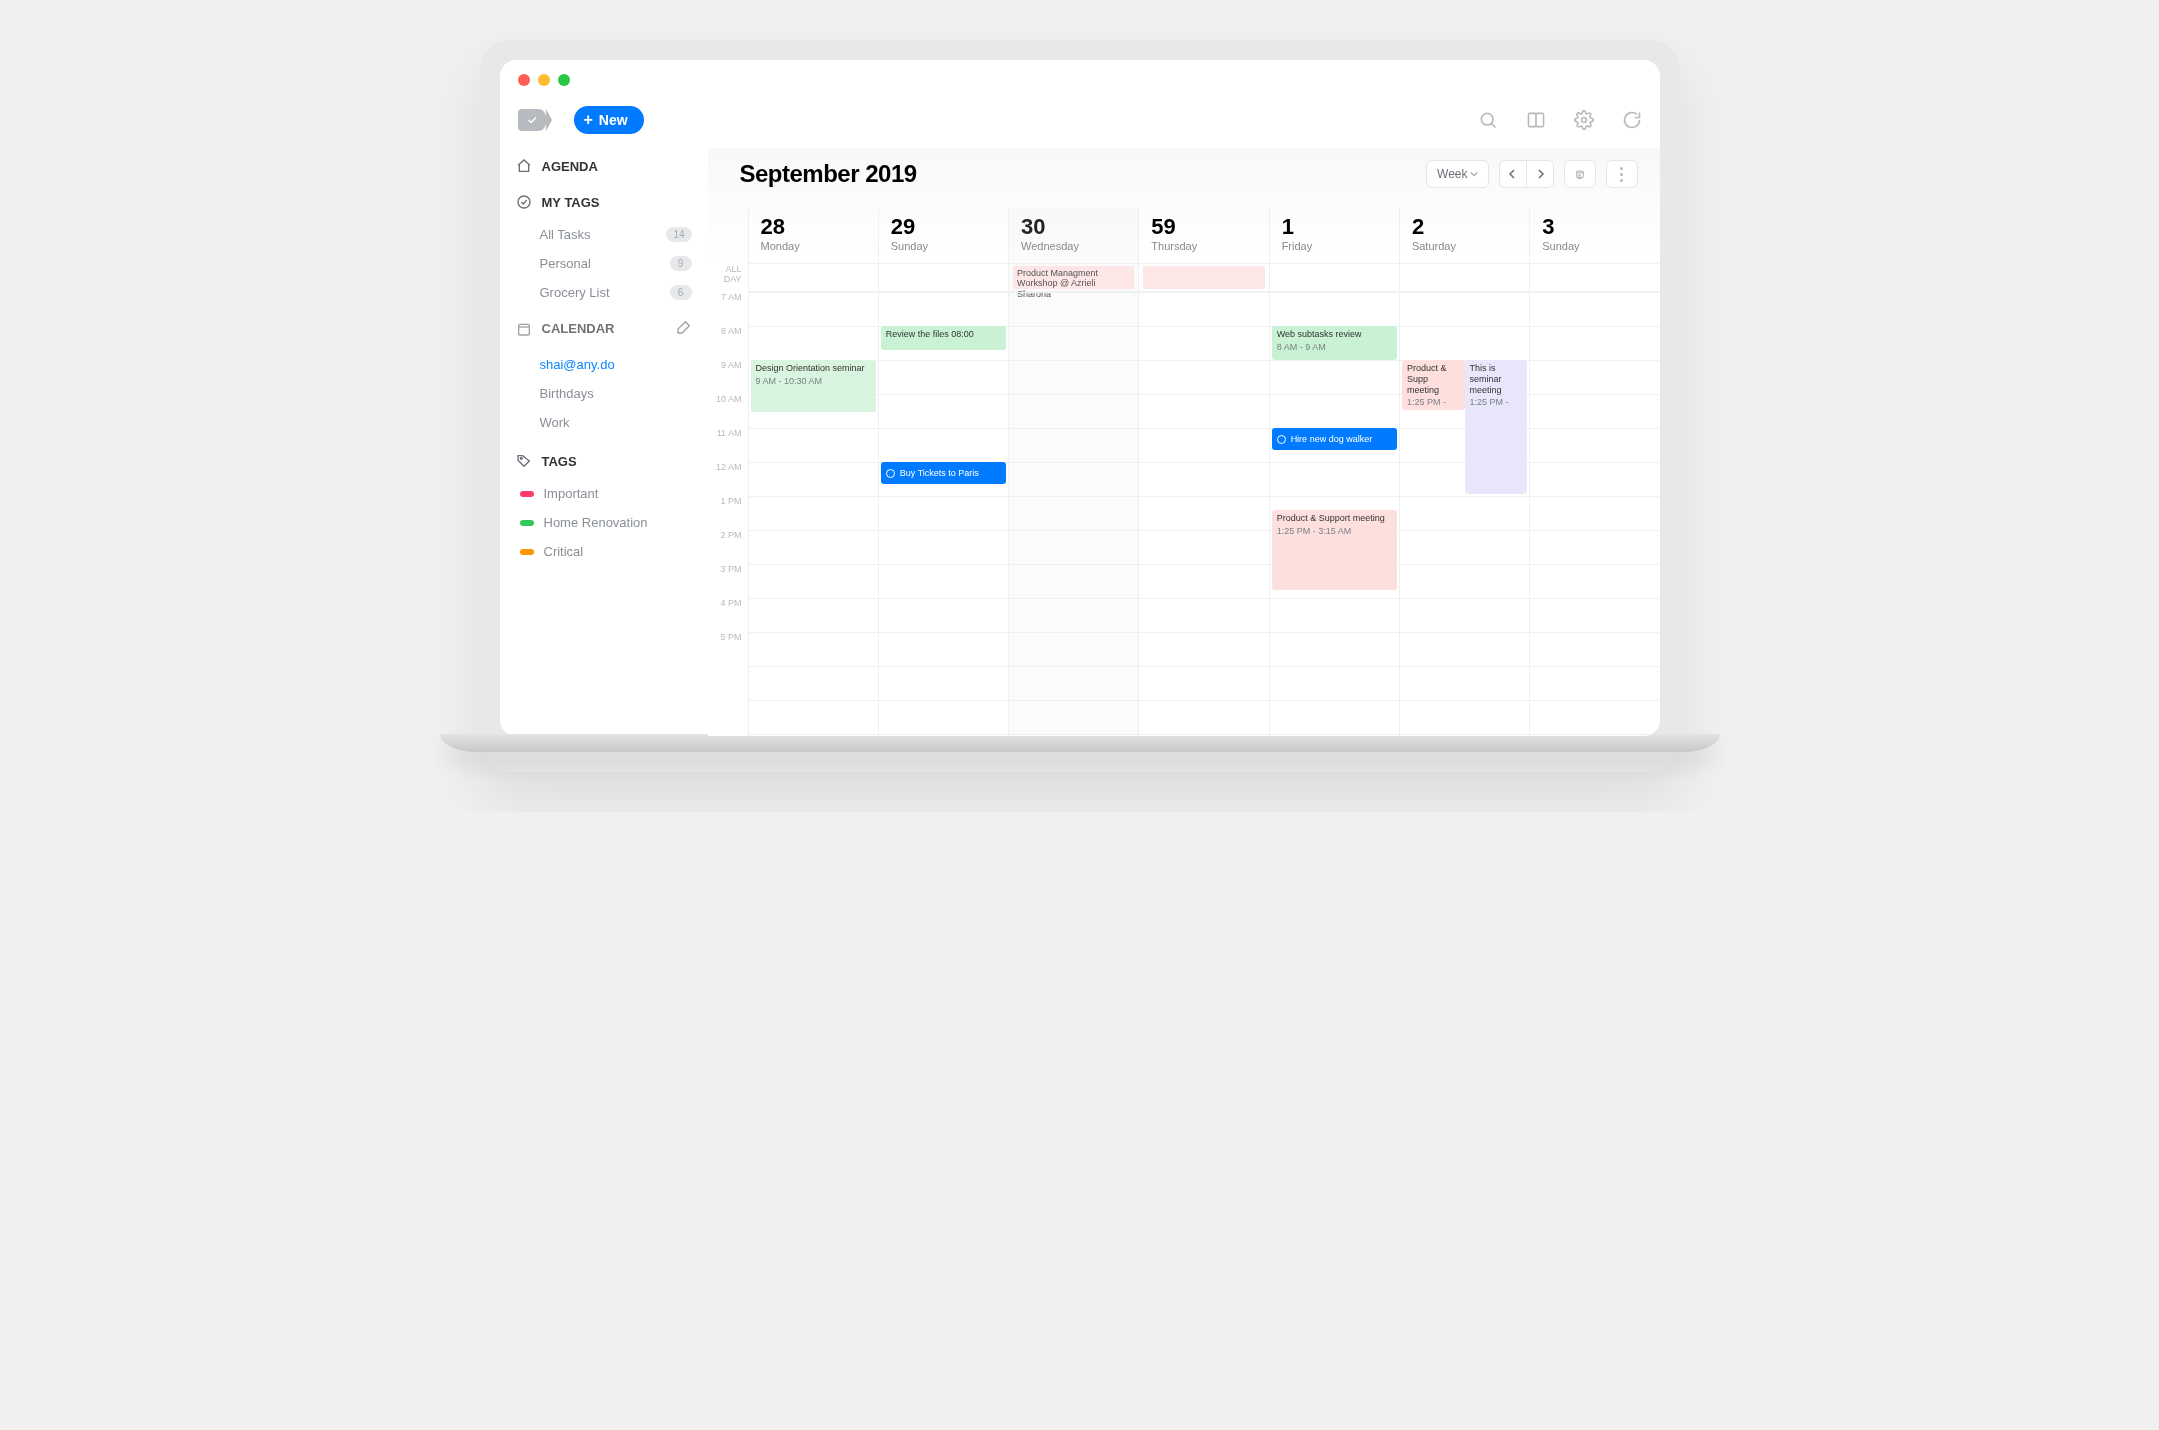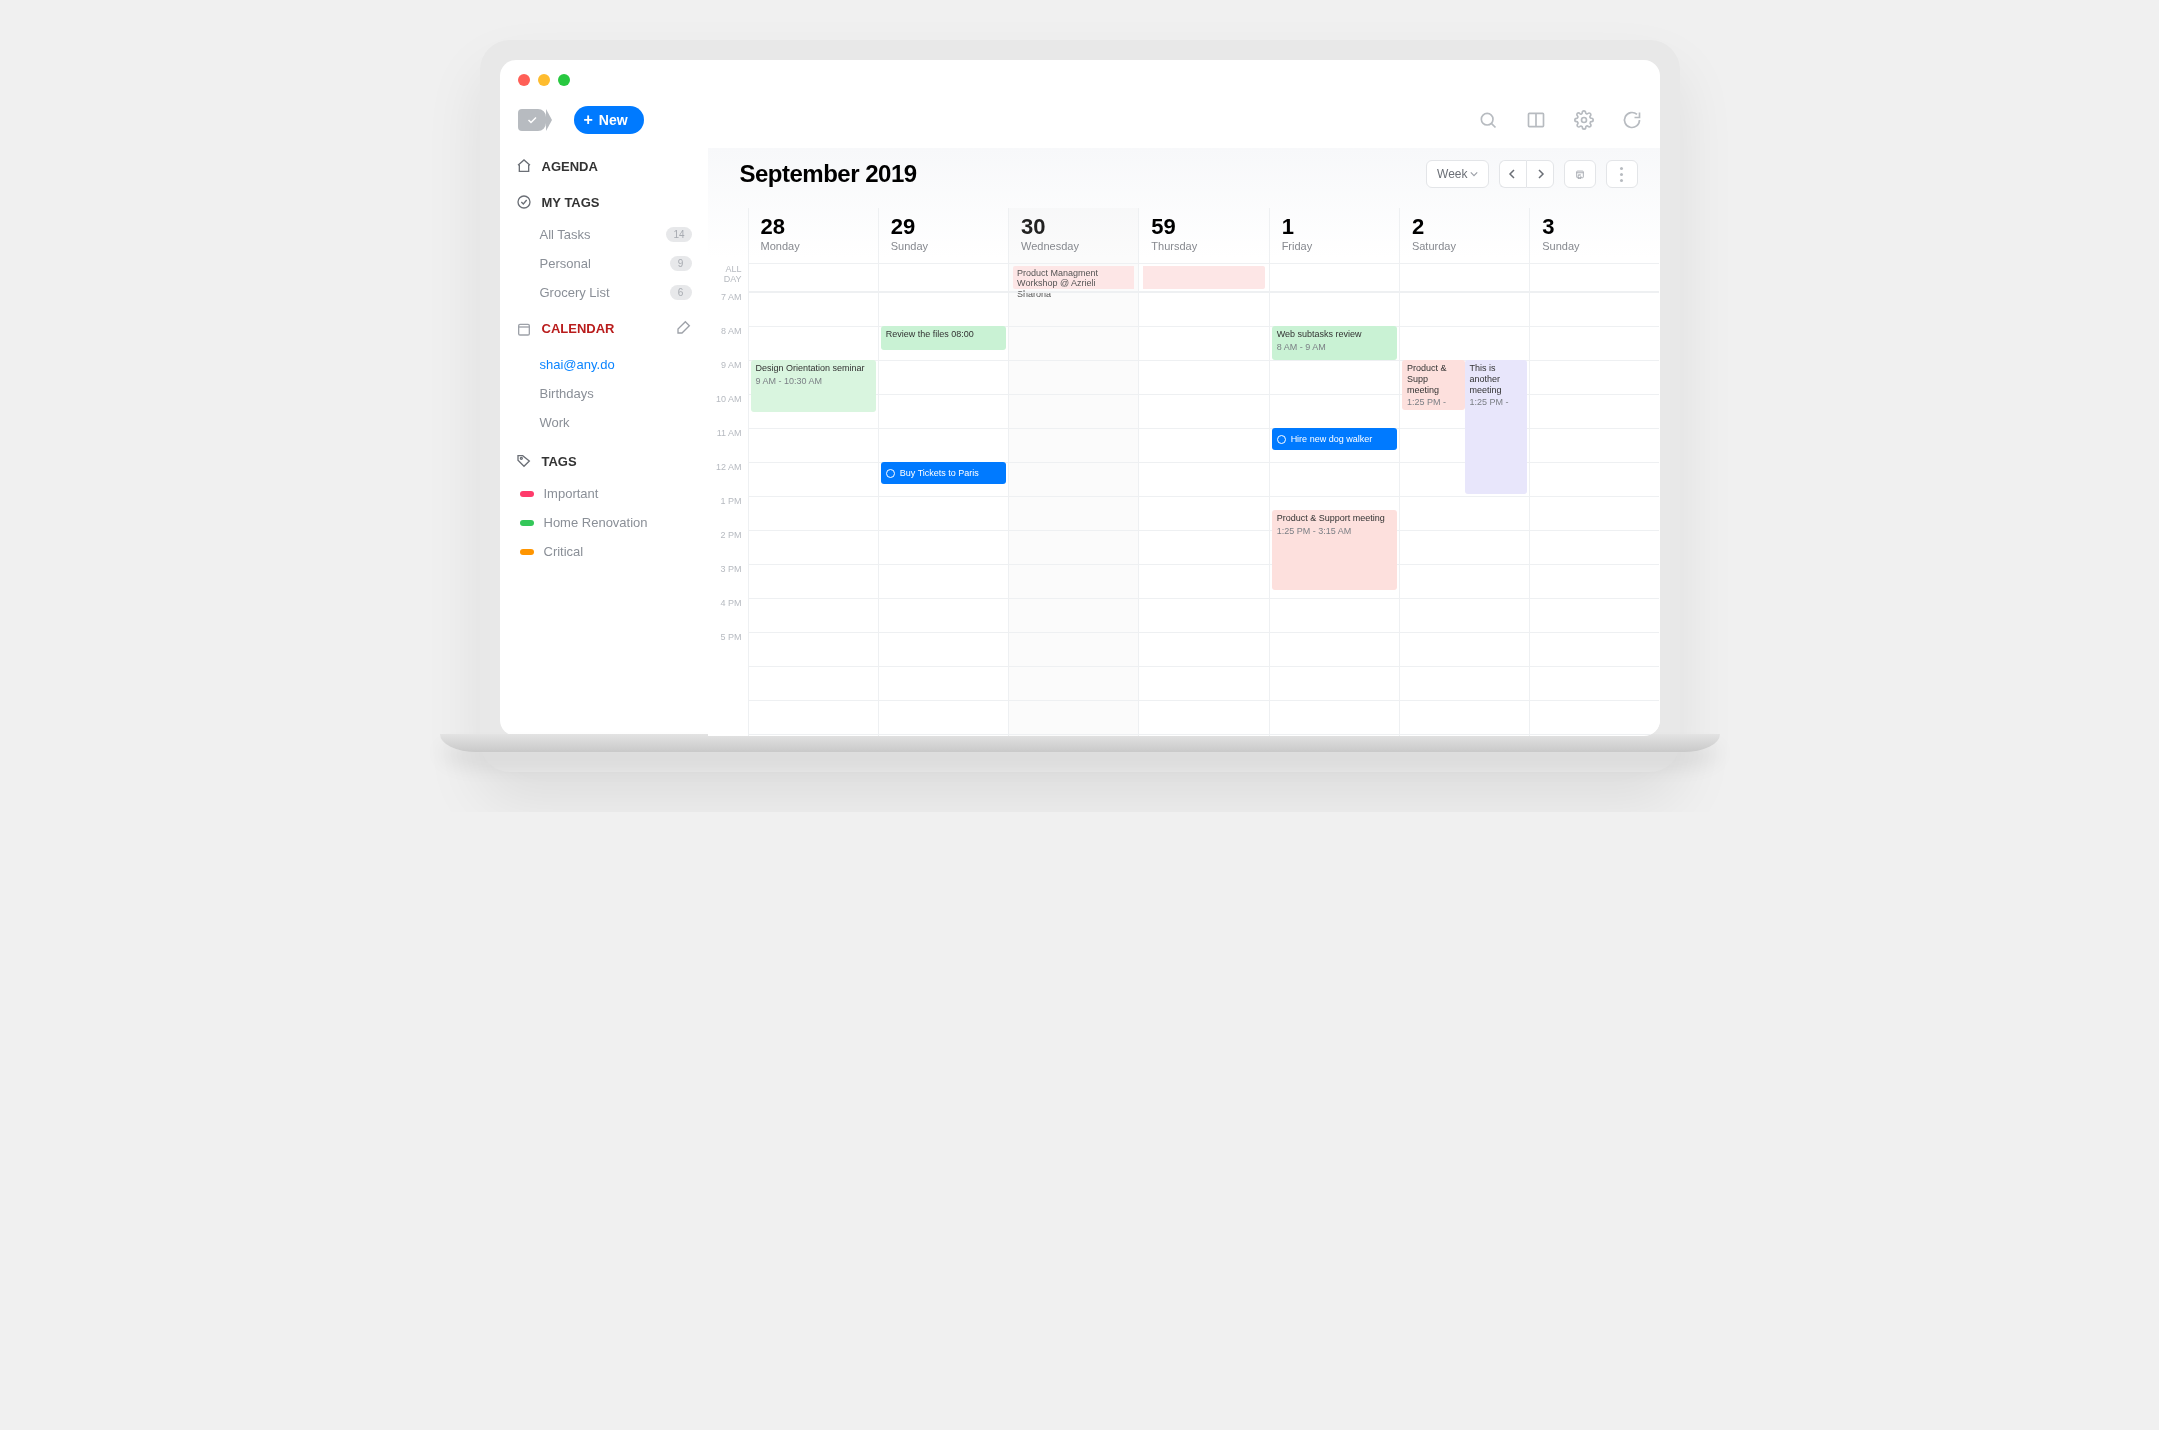--- a/index.html
+++ b/index.html
@@ -117,21 +117,21 @@
     color: #a7abb1;
     border-radius: 10px;
     font-size: 10px;
     padding: 2px 7px;
     min-width: 22px;
     text-align:center;
   }
   .side-cal-row{
     display:flex;align-items:center;gap:10px;
     padding:12px 16px;
-    font-weight:700;color:#b91c1c;
+    font-weight:700;color:#737373;
     justify-content:space-between;
   }
   .side-cal-row .left{display:flex;align-items:center;gap:10px;}
   .side-cal-row svg{width:16px;height:16px;color:#9da1a8;flex:none;}
   .pencil{color:#bfc3c9;}
   .tag-row{display:flex;align-items:center;gap:10px;padding:7px 16px 7px 20px;color:#8a8f97;cursor:pointer;}
   .tag-swatch{width:14px;height:6px;border-radius:3px;}
 
   .main {
     flex: 1;
@@ -513,21 +513,21 @@
                   <div class="dow">Saturday</div>
                 </div>
                 <div class="allday-row"></div>
                 <div class="slots">
                     <div class="slot-bg"></div>
                   <div class="ev pink half" style="top:68px;height:50px">
                     <div>Product &amp; Supp meeting</div>
                     <div class="tm">1:25 PM - 3:15</div>
                   </div>
                   <div class="ev lilac rhalf" style="top:68px;height:134px">
-                    <div>This is another meeting</div>
+                    <div>This is seminar meeting</div>
                     <div class="tm">1:25 PM -</div>
                   </div>
                 </div>
               </div>
 
               <div class="day">
                 <div class="day-head">
                   <div class="num">3</div>
                   <div class="dow">Sunday</div>
                 </div>

